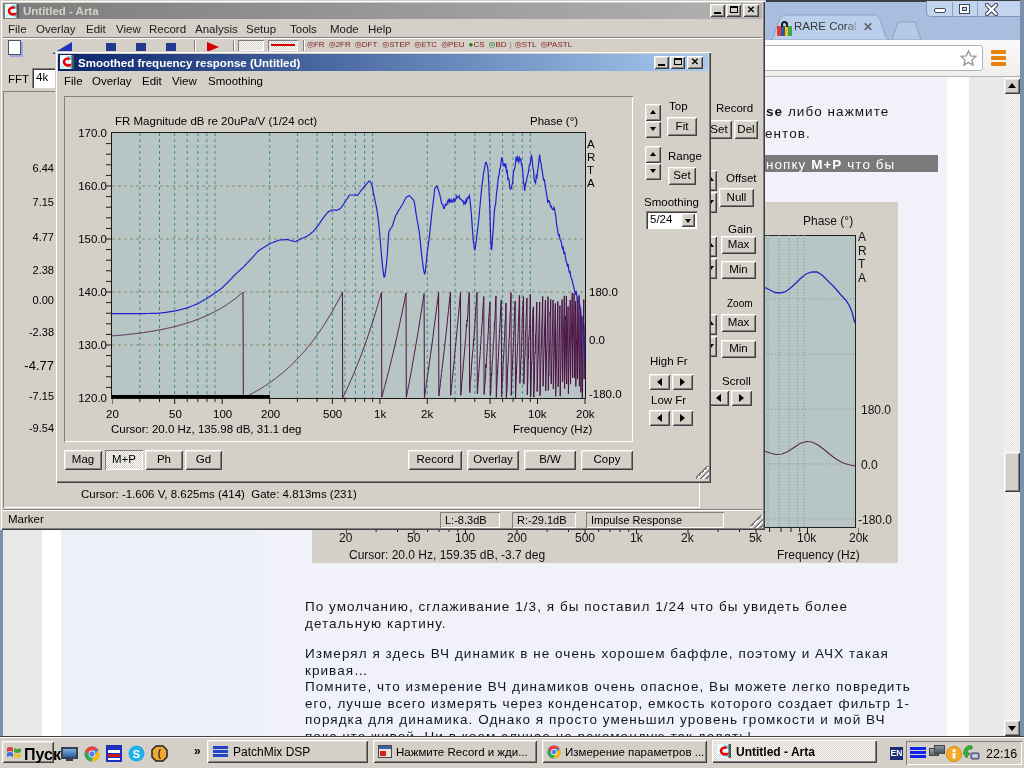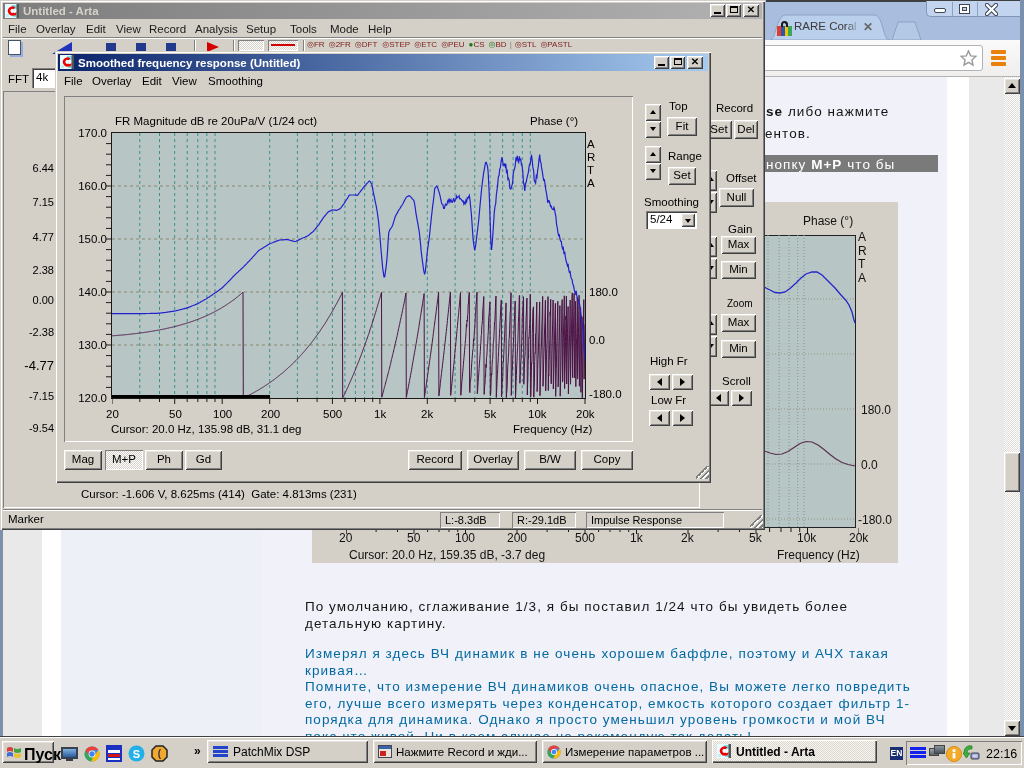--- a/index.html
+++ b/index.html
@@ -145,21 +145,21 @@
  <span class="abs" style="left:797px">10k</span>
     <span class="abs" style="left:849px">20k</span>
 </div>
 <div class="abs" style="left:349px;top:548px;font-size:12px;color:#111">Cursor: 20.0 Hz, 159.35 dB, -3.7 deg</div>
 <div class="abs" style="left:777px;top:548px;font-size:12px;color:#111">Frequency (Hz)</div>
 
 <div class="abs" style="left:305px;top:599px;white-space:nowrap;font-size:13.5px;line-height:16.5px;color:#151515;letter-spacing:1.05px">
 По умолчанию, сглаживание 1/3, я бы поставил 1/24 что бы увидеть более<br>
 детальную картину.
 </div>
-<div class="abs" style="left:305px;top:646px;white-space:nowrap;font-size:13.5px;line-height:16.5px;color:#0369a1;letter-spacing:1.05px">
+<div class="abs" style="left:305px;top:646px;white-space:nowrap;font-size:13.5px;line-height:16.5px;color:#0f172a;letter-spacing:1.05px">
 Измерял я здесь ВЧ динамик в не очень хорошем баффле, поэтому и АЧХ такая<br>
 кривая…<br>
 Помните, что измерение ВЧ динамиков очень опасное, Вы можете легко повредить<br>
 его, лучше всего измерять через конденсатор, емкость которого создает фильтр 1-<br>
 порядка для динамика. Однако я просто уменьшил уровень громкости и мой ВЧ<br>
 пока что живой. Ни в коем случае не рекомендую так делать!
 </div>
 
 <div class="abs win" style="left:0;top:0;width:765px;height:530px"></div>
 

